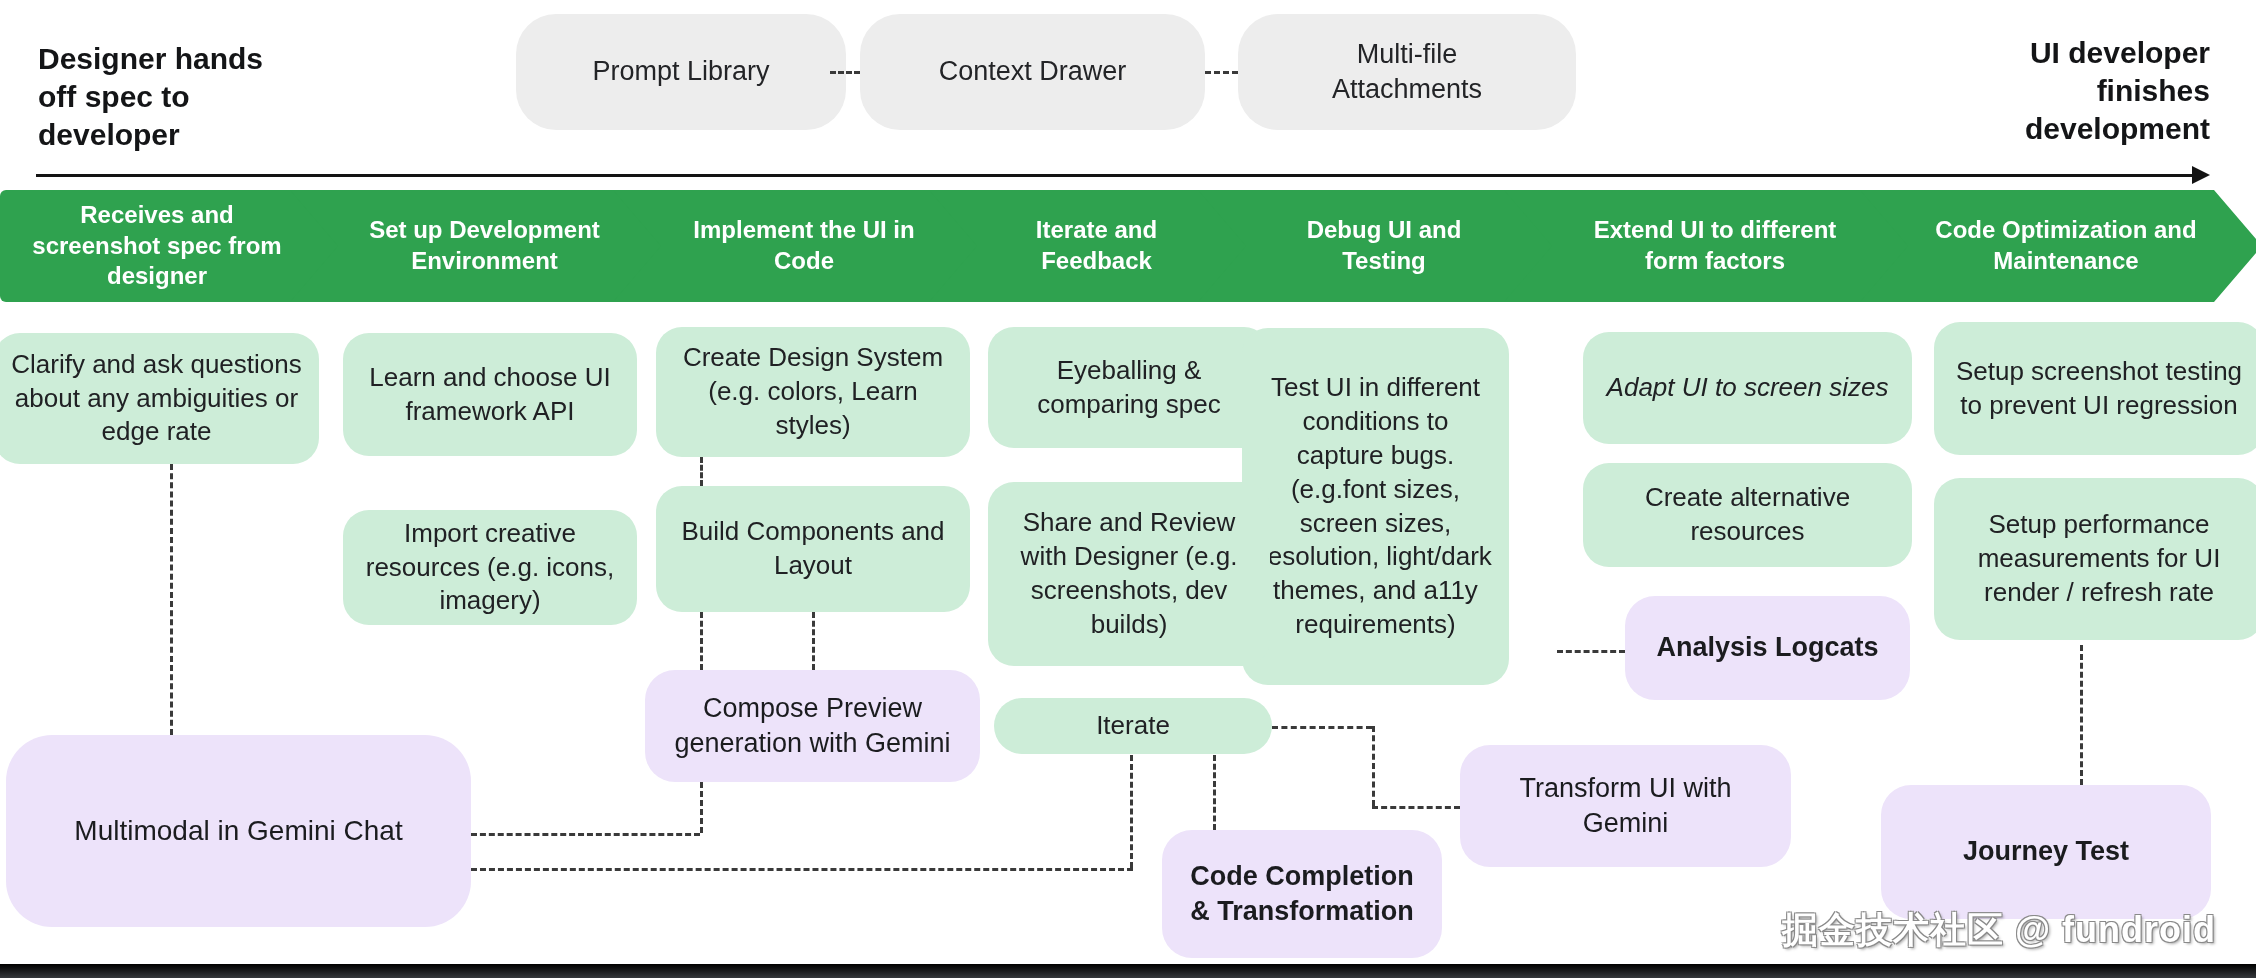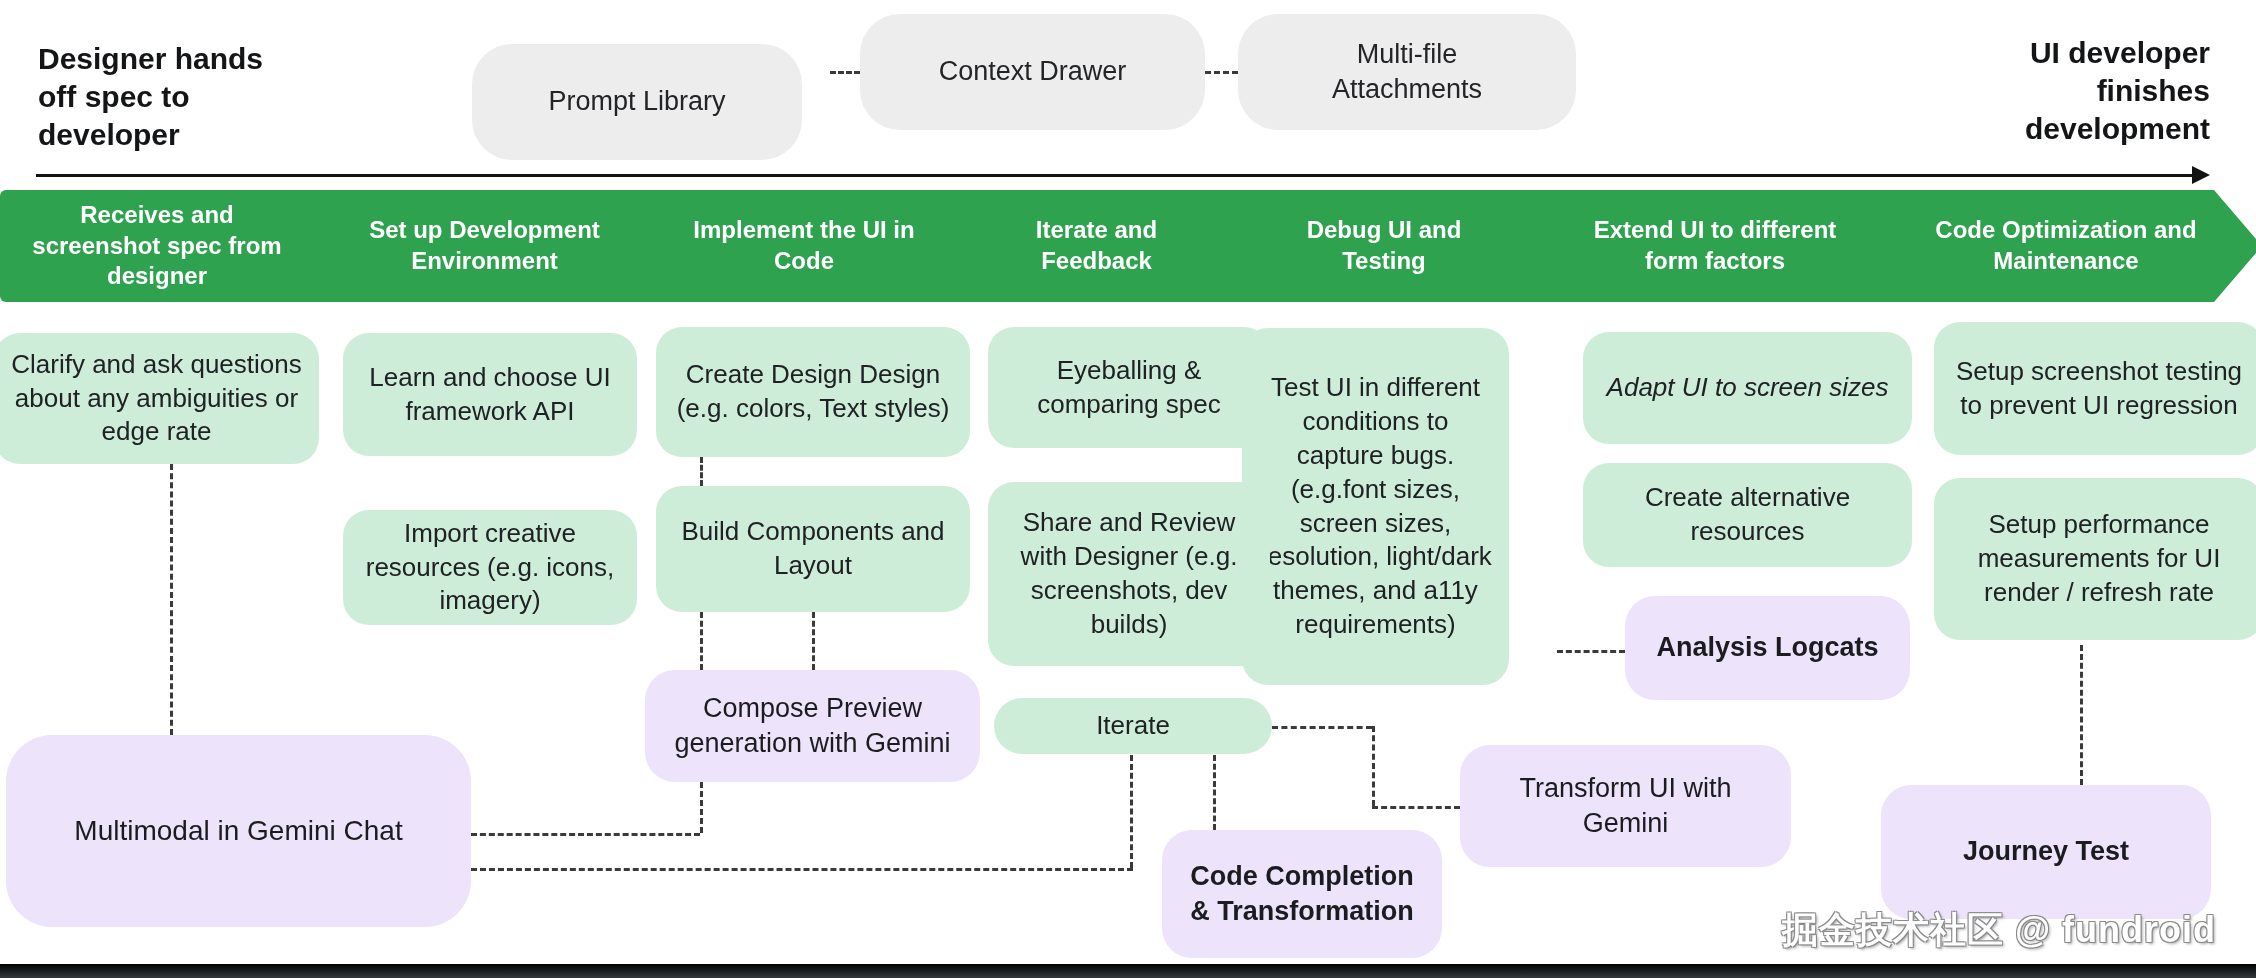--- a/index.html
+++ b/index.html
@@ -69,21 +69,21 @@
   
   .bottom-bar{position:absolute;left:0;top:964px;width:2256px;height:14px;
     background:linear-gradient(#000000, #35383c);}
 </style>
 </head>
 <body>
 
 <div class="note left">Designer hands off spec to developer</div>
 <div class="note right">UI developer finishes development</div>
 
-<div class="pill" style="left:472px;width:330px;margin-top:30px;">
+<div class="pill" style="left:516px;width:330px;">
     <span>Prompt Library</span>
   </div>
 <div class="pill" style="left:860px;width:345px;">
     <span>Context Drawer</span>
   </div>
 <div class="pill" style="left:1238px;width:338px;">
     <span>Multi-file Attachments</span>
   </div>
 <div class="dh" style="left:830px;top:71px;width:30px;"></div>
 <div class="dh" style="left:1205px;top:71px;width:33px;"></div>
@@ -113,21 +113,21 @@
     <span>Code Optimization and Maintenance</span>
   </div>
 
 <div class="task" style="left:-6px;top:333px;width:325px;height:131px;">
     <span>Clarify and ask questions about any ambiguities or edge rate</span>
   </div>
 <div class="task" style="left:343px;top:333px;width:294px;height:123px;">
     <span>Learn and choose UI framework API</span>
   </div>
 <div class="task" style="left:656px;top:327px;width:314px;height:130px;">
-    <span>Create Design Design (e.g. colors, Text styles)</span>
+    <span>Create Design System (e.g. colors, Learn styles)</span>
   </div>
 <div class="task" style="left:988px;top:327px;width:282px;height:121px;">
     <span>Eyeballing &amp; comparing spec</span>
   </div>
 <div class="task" style="left:1242px;top:328px;width:267px;height:357px;">
     <span>Test UI in different conditions to capture bugs. (e.g.font sizes, screen sizes, resolution, light/dark themes, and a11y requirements)</span>
   </div>
 <div class="task" style="left:1583px;top:332px;width:329px;height:112px;font-style:italic;">
     <span>Adapt UI to screen sizes</span>
   </div>

